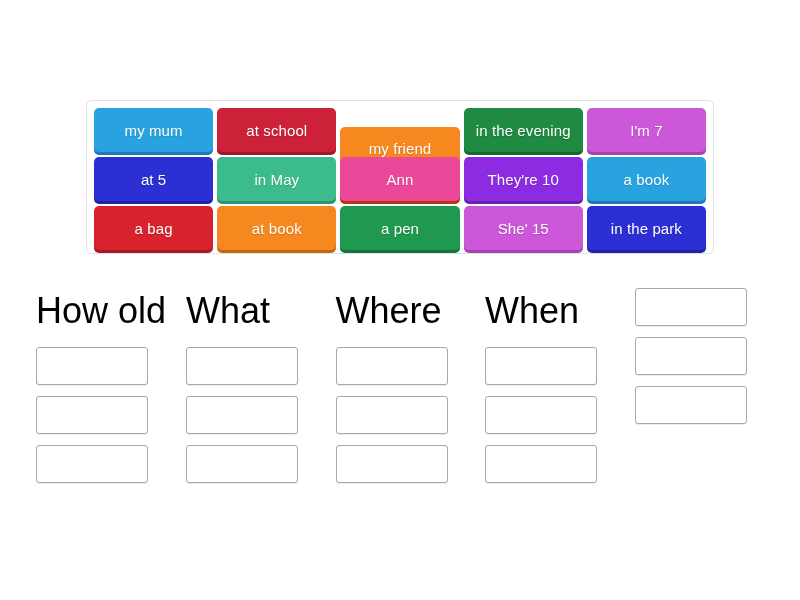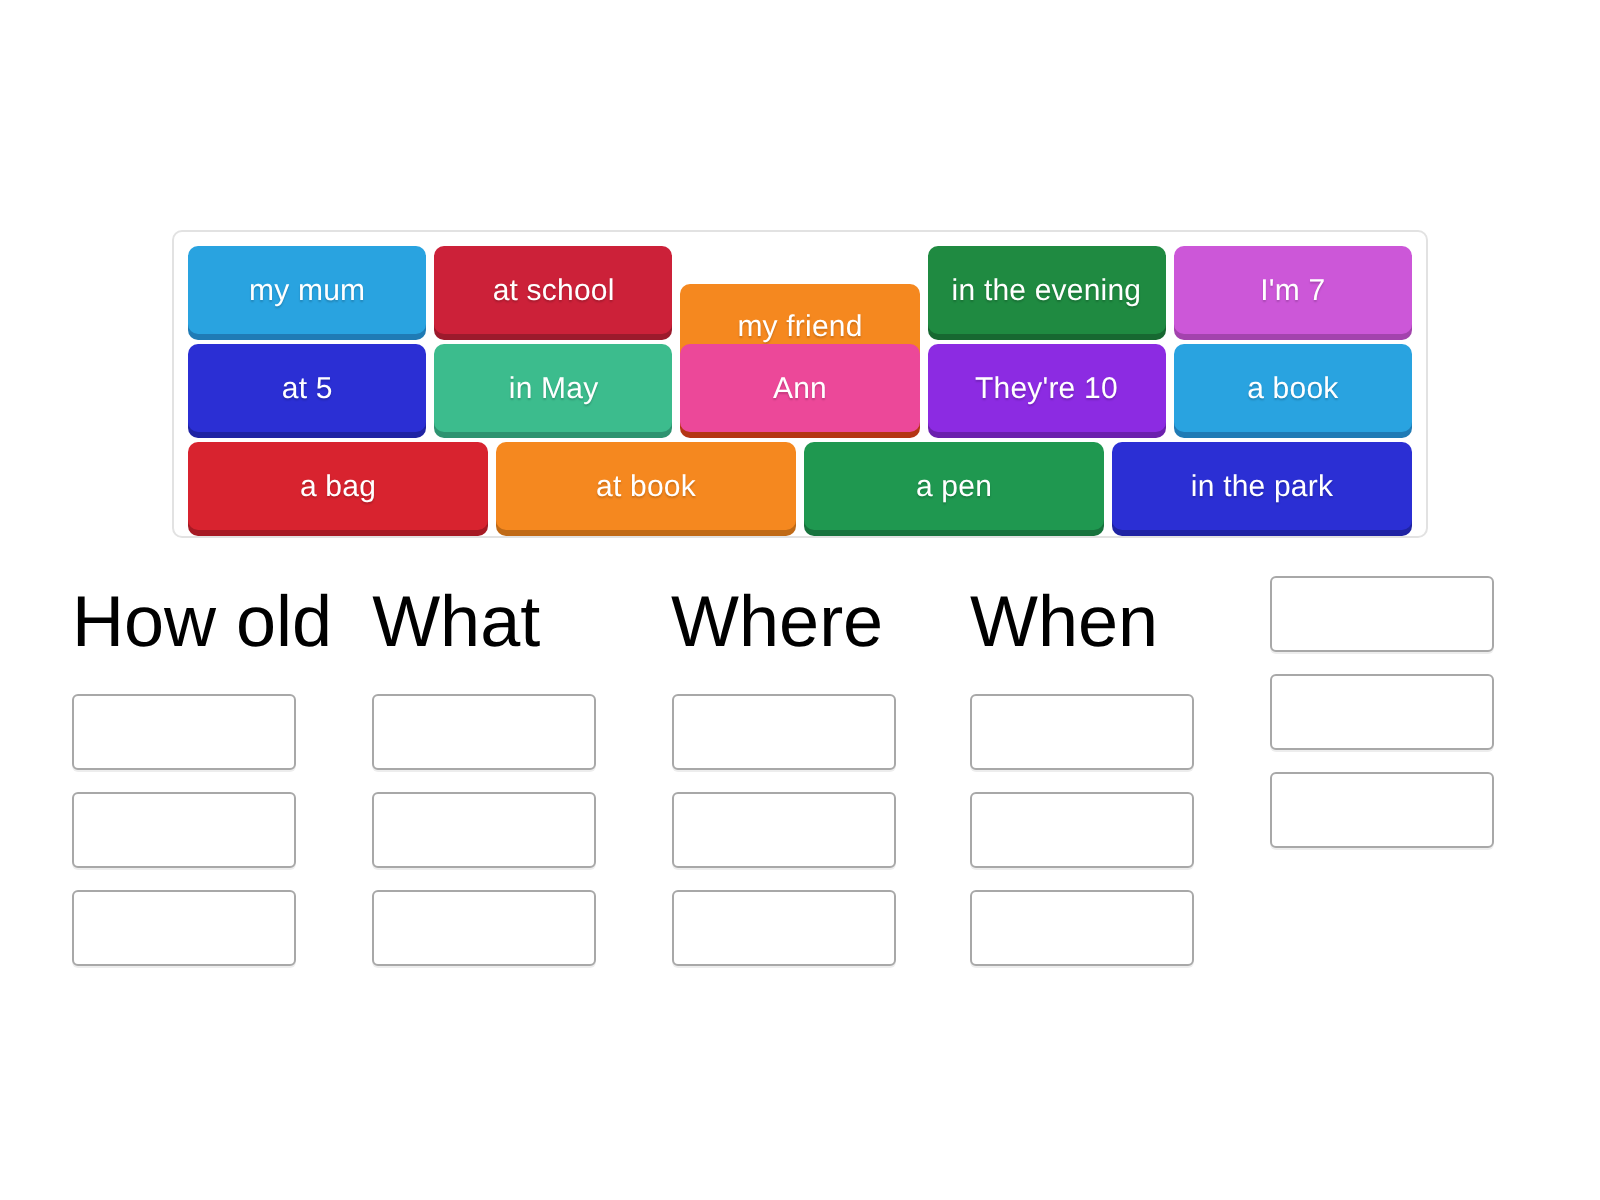--- a/index.html
+++ b/index.html
@@ -17,21 +17,21 @@
     position: relative;
     width: 800px;
     height: 600px;
     background: #ffffff;
   }
 
   
   #tile-tray {
     position: absolute;
     left: 86px;
-    top: 115px;
+    top: 100px;
     width: 628px;
     height: 154px;
     background: #ffffff;
     border: 1px solid #e2e2e2;
     border-radius: 5px;
     padding: 5px 5px;
   }
 
   .tile-row {
     display: flex;
@@ -111,20 +111,21 @@
       <div class="tile" style="background: rgb(60, 188, 141); box-shadow: rgb(45, 147, 112) 0px 3px 0px;">in May</div>
       <div class="tile" style="background: #ec4899; box-shadow: rgb(180, 53, 20) 0px 3px 0px;">Ann</div>
       <div class="tile" style="background: rgb(140, 43, 226); box-shadow: rgb(107, 32, 173) 0px 3px 0px;">They're 10</div>
       <div class="tile" style="background: rgb(41, 163, 224); box-shadow: rgb(31, 123, 181) 0px 3px 0px;">a book</div>
     </div>
 
     <div class="tile-row">
       <div class="tile" style="background: rgb(216, 35, 47); box-shadow: rgb(166, 26, 36) 0px 3px 0px;">a bag</div>
       <div class="tile" style="background: rgb(245, 136, 31); box-shadow: rgb(192, 106, 22) 0px 3px 0px;">at book</div>
       <div class="tile" style="background: rgb(31, 152, 80); box-shadow: rgb(23, 115, 61) 0px 3px 0px;">a pen</div>
+      <div class="tile" style="background: rgb(204, 87, 216); box-shadow: rgb(163, 67, 173) 0px 3px 0px;">She' 15</div>
       <div class="tile" style="background: rgb(43, 47, 212); box-shadow: rgb(31, 35, 163) 0px 3px 0px;">in the park</div>
     </div>
 
   </div>
 
   <div id="categories">
 
     <div class="category-col">
       <div class="category-title">How old</div>
       <div class="drop-slot"></div>

